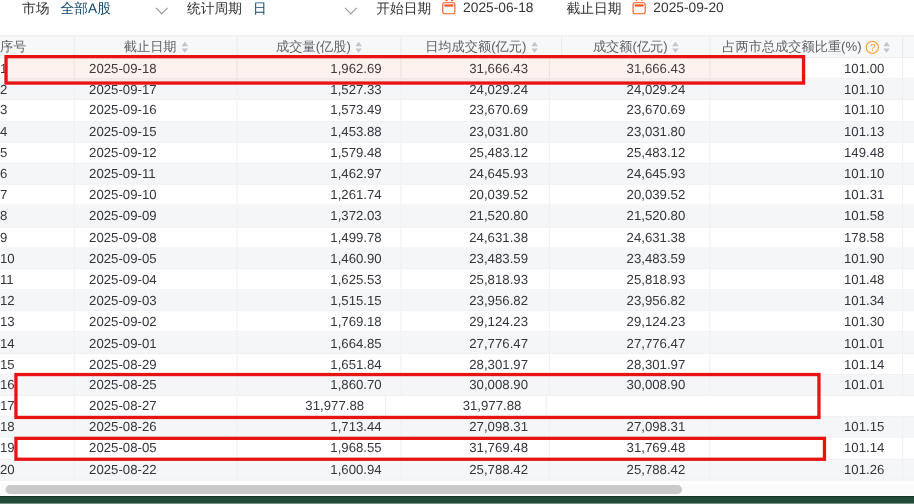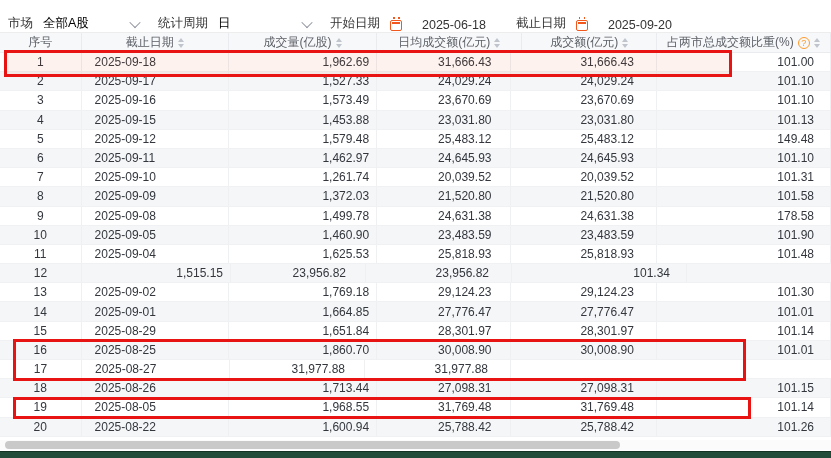--- a/index.html
+++ b/index.html
@@ -4,35 +4,35 @@
 <style>
   html,body{margin:0;padding:0;}
   body{
     width:831px;height:458px;overflow:hidden;position:relative;
     background:#fff;
     font-family:"Liberation Sans","DejaVu Sans",sans-serif;
     -webkit-font-smoothing:antialiased;
   }
   
   .filterbar{
-    display:flex;align-items:flex-end;height:32px;padding-left:8px;
-    font-size:12.5px;color:#333;background:#fff;box-sizing:border-box;
+    display:flex;align-items:flex-start;height:32px;padding-left:8px;
+    font-size:12.5px;color:#333;background:#fff;box-sizing:border-box;margin-left:12px;
   }
   .flabel{color:#333;margin-right:10px;white-space:nowrap;}
   .fselect{
     display:flex;align-items:center;justify-content:space-between;
     width:100px;margin-right:15px;cursor:pointer;
   }
   .fselect.narrow{width:97px;}
-  .fselect .val{color:#000000;}
+  .fselect .val{color:#0c4a6e;}
   .chev{
     width:7px;height:7px;border-right:1.4px solid #8f959e;border-bottom:1.4px solid #8f959e;
     transform:rotate(45deg) translate(-1px,-1px);margin-right:4px;
   }
-  .fdate{display:flex;align-items:center;margin-right:30px;cursor:pointer;gap:13px;}
+  .fdate{display:flex;align-items:center;margin-right:30px;cursor:pointer;}
   .cal{
     width:12px;height:11px;border:1.5px solid #f2571d;border-radius:2px;
     position:relative;margin-right:7px;box-sizing:border-box;
   }
   .cal::before{content:"";position:absolute;left:1px;right:1px;top:1.5px;height:1.5px;background:#f2571d;}
   .cal::after{content:"";position:absolute;left:2px;top:-4px;width:1.5px;height:2.5px;background:#f2571d;box-shadow:5px 0 0 #f2571d;}
   
   .tablewrap{position:absolute;left:0;top:32px;right:0;}
   .thead{
     display:flex;height:21px;align-items:center;background:#f7f8fa;
@@ -45,25 +45,25 @@
   }
   .row{
     display:flex;height:19.2px;align-items:center;font-size:12px;color:#33373d;
     border-bottom:1px solid #f0f1f3;box-sizing:border-box;background:#fff;
   }
   .row.stripe{background:#f5f6f8;}
   .cell{
     height:100%;display:flex;align-items:center;box-sizing:border-box;
     border-right:1px solid #eef0f2;white-space:nowrap;
   }
-  .c0{width:82px;justify-content:center;}
+  .c0{width:68px;justify-content:flex-start;}
   .c1{width:148px;}
   .cell.c1{padding-left:13px;}
   .c2{width:149px;}
-  .cell.c2{justify-content:flex-end;padding-right:7px;}
+  .cell.c2{justify-content:flex-end;padding-right:17px;}
   .c3{width:135px;}
   .cell.c3{justify-content:flex-end;padding-right:19px;}
   .c4{width:146px;}
   .cell.c4{justify-content:flex-end;padding-right:22px;}
   .c5{width:175px;}
   .cell.c5{justify-content:flex-end;padding-right:16px;}
   .c6{flex:1;border-right:none;}
   .sort{display:inline-flex;flex-direction:column;margin-left:4px;row-gap:2px;cursor:pointer;}
   .sort i{display:block;width:0;height:0;border-left:3.5px solid transparent;border-right:3.5px solid transparent;}
   .sort .up{border-bottom:4px solid #c0c4cc;}
@@ -247,20 +247,21 @@
         <div class="cell c0">11</div>
         <div class="cell c1">2025-09-04</div>
         <div class="cell c2">1,625.53</div>
         <div class="cell c3">25,818.93</div>
         <div class="cell c4">25,818.93</div>
         <div class="cell c5">101.48</div>
         <div class="cell c6"></div>
       </div>
       <div class="row stripe">
         <div class="cell c0">12</div>
+        <div class="cell c1">2025-09-03</div>
         <div class="cell c2">1,515.15</div>
         <div class="cell c3">23,956.82</div>
         <div class="cell c4">23,956.82</div>
         <div class="cell c5">101.34</div>
         <div class="cell c6"></div>
       </div>
       <div class="row">
         <div class="cell c0">13</div>
         <div class="cell c1">2025-09-02</div>
         <div class="cell c2">1,769.18</div>

